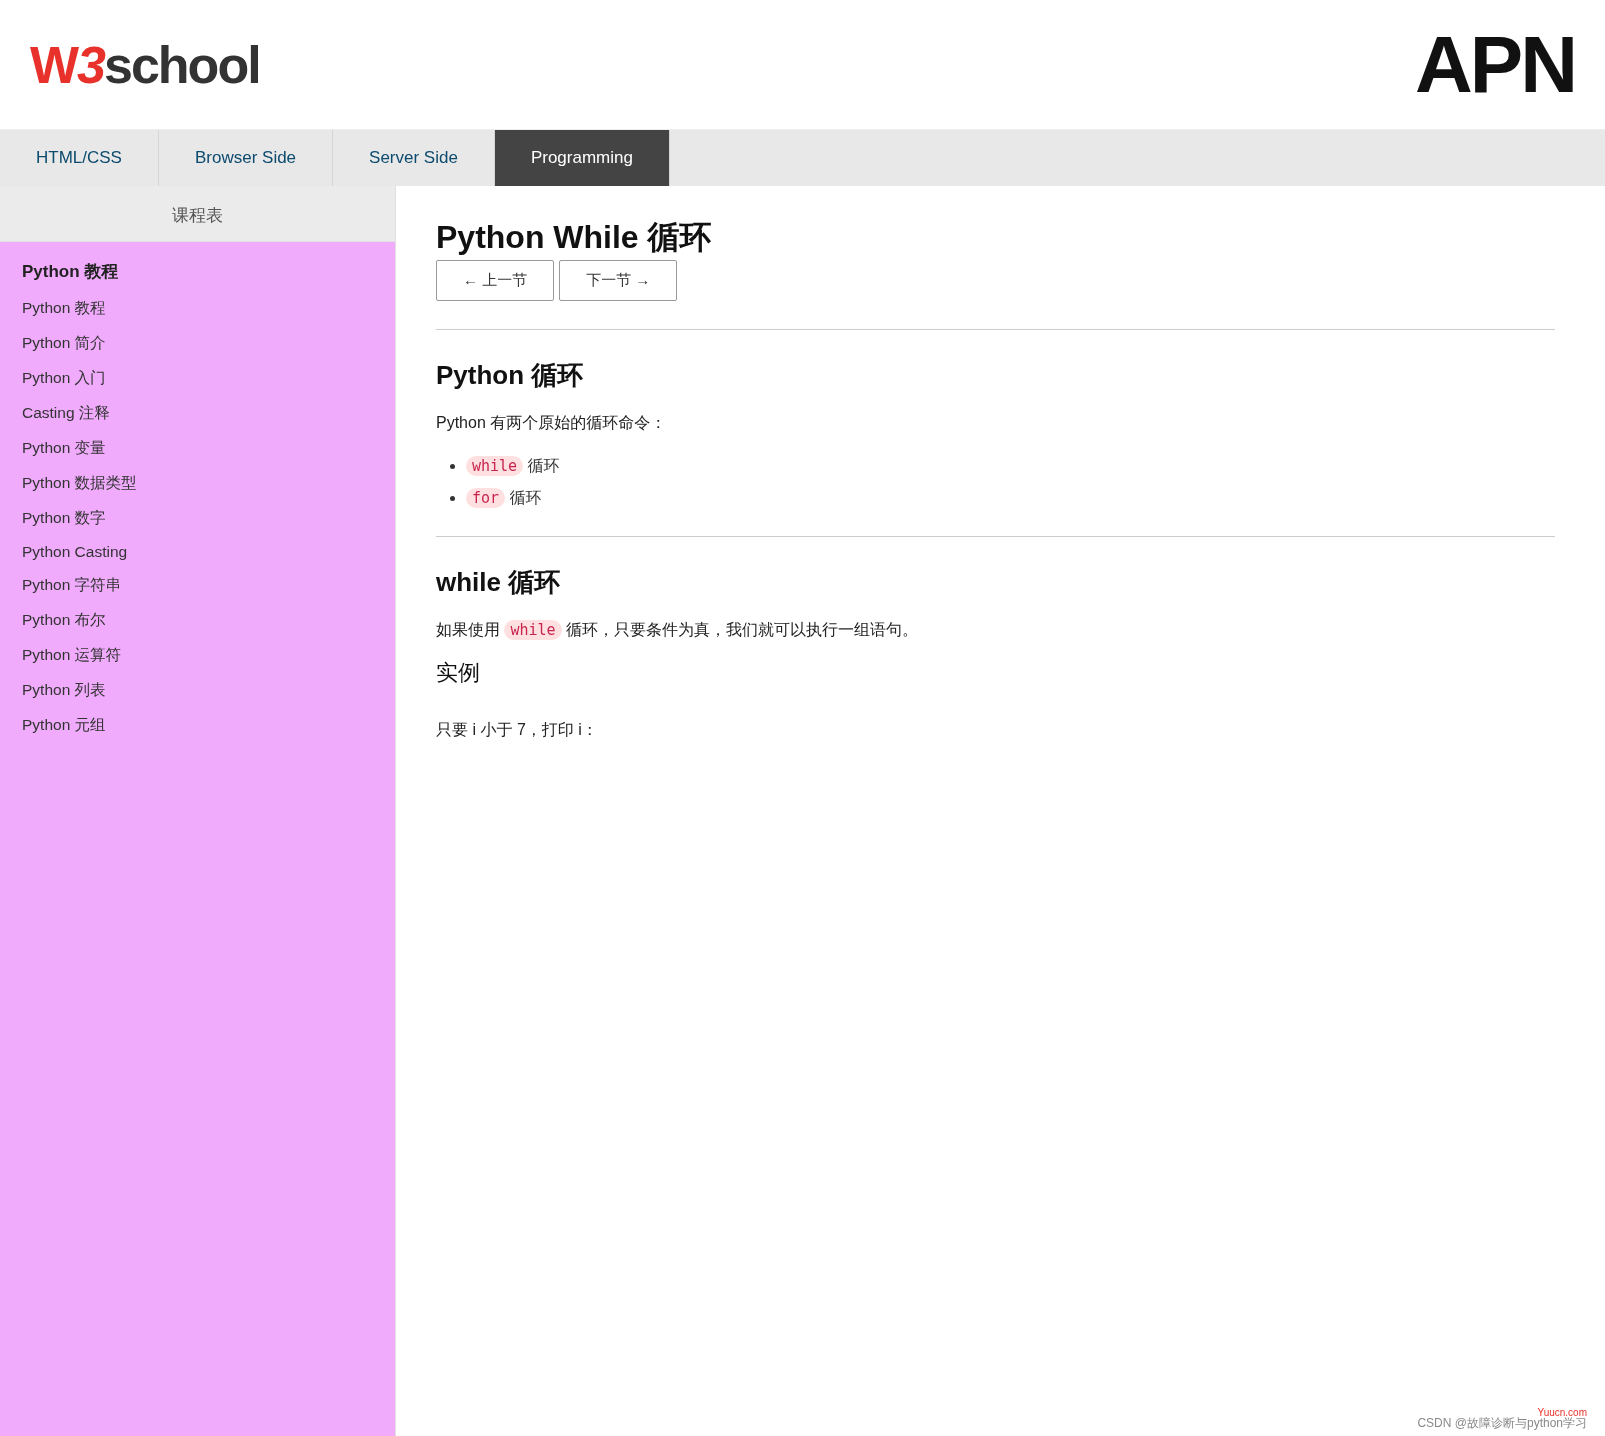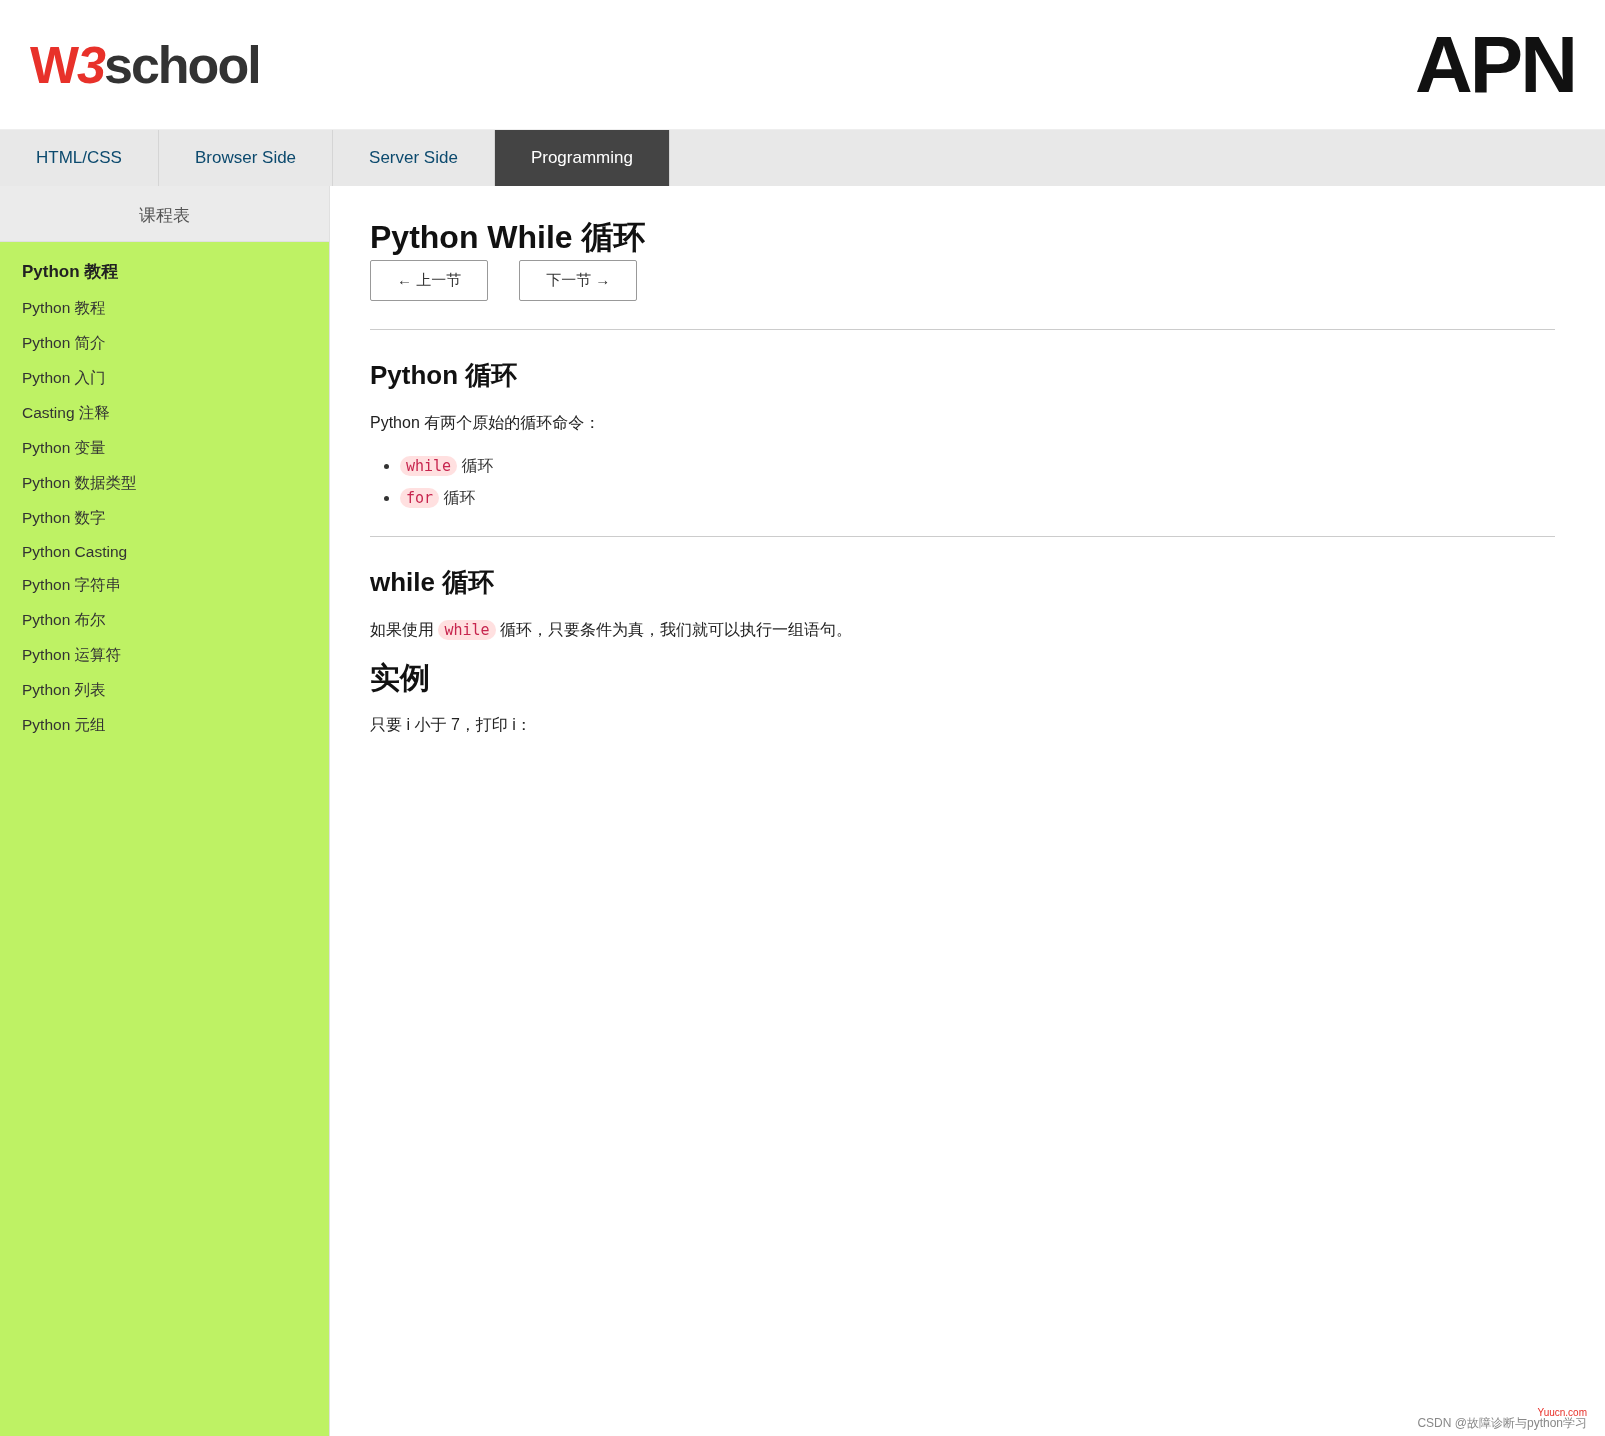--- a/index.html
+++ b/index.html
@@ -52,23 +52,23 @@
     }
 
     
     .main-layout {
       display: flex;
       min-height: calc(1436px - 186px);
     }
 
     
     .sidebar {
-      width: 330px;
+      width: 396px;
       min-width: 280px;
-      background: #bef264;
+      background: #f0abfc;
       border-right: 1px solid #e0e0e0;
       padding: 0 0 40px 0;
     }
     .sidebar-title {
       text-align: center;
       padding: 18px 10px 14px;
       font-size: 17px;
       color: #555;
       border-bottom: 1px solid #e0e0e0;
       background: #ebebeb;
@@ -92,21 +92,21 @@
       padding: 30px 50px 50px 40px;
       overflow: hidden;
     }
     .content h1 {
       font-size: 32px;
       font-weight: 800;
       color: #111;
     }
     .nav-buttons {
       display: flex;
-      gap: 31px;
+      gap: 5px;
       margin-bottom: 28px;
     }
     .nav-btn {
       border: 1.5px solid #999;
       background: #fff;
       padding: 10px 26px;
       font-size: 15px;
       color: #333;
       cursor: pointer;
       border-radius: 2px;
@@ -140,23 +140,23 @@
     .code-inline {
       background: #ffe0e0;
       color: #c7254e;
       font-family: monospace;
       font-size: 15px;
       padding: 1px 6px;
       border-radius: 10px;
     }
 
     .content h3 {
-      font-size: 30px;
-      font-weight: 700;
-      margin-bottom: 12px;
+      font-size: 22px;
+      font-weight: 400;
+      margin-bottom: 28px;
       margin-top: 10px;
       color: #111;
     }
 
     .watermark {
       position: fixed;
       bottom: 18px;
       right: 18px;
       font-size: 10px;
       color: #e8312a;

